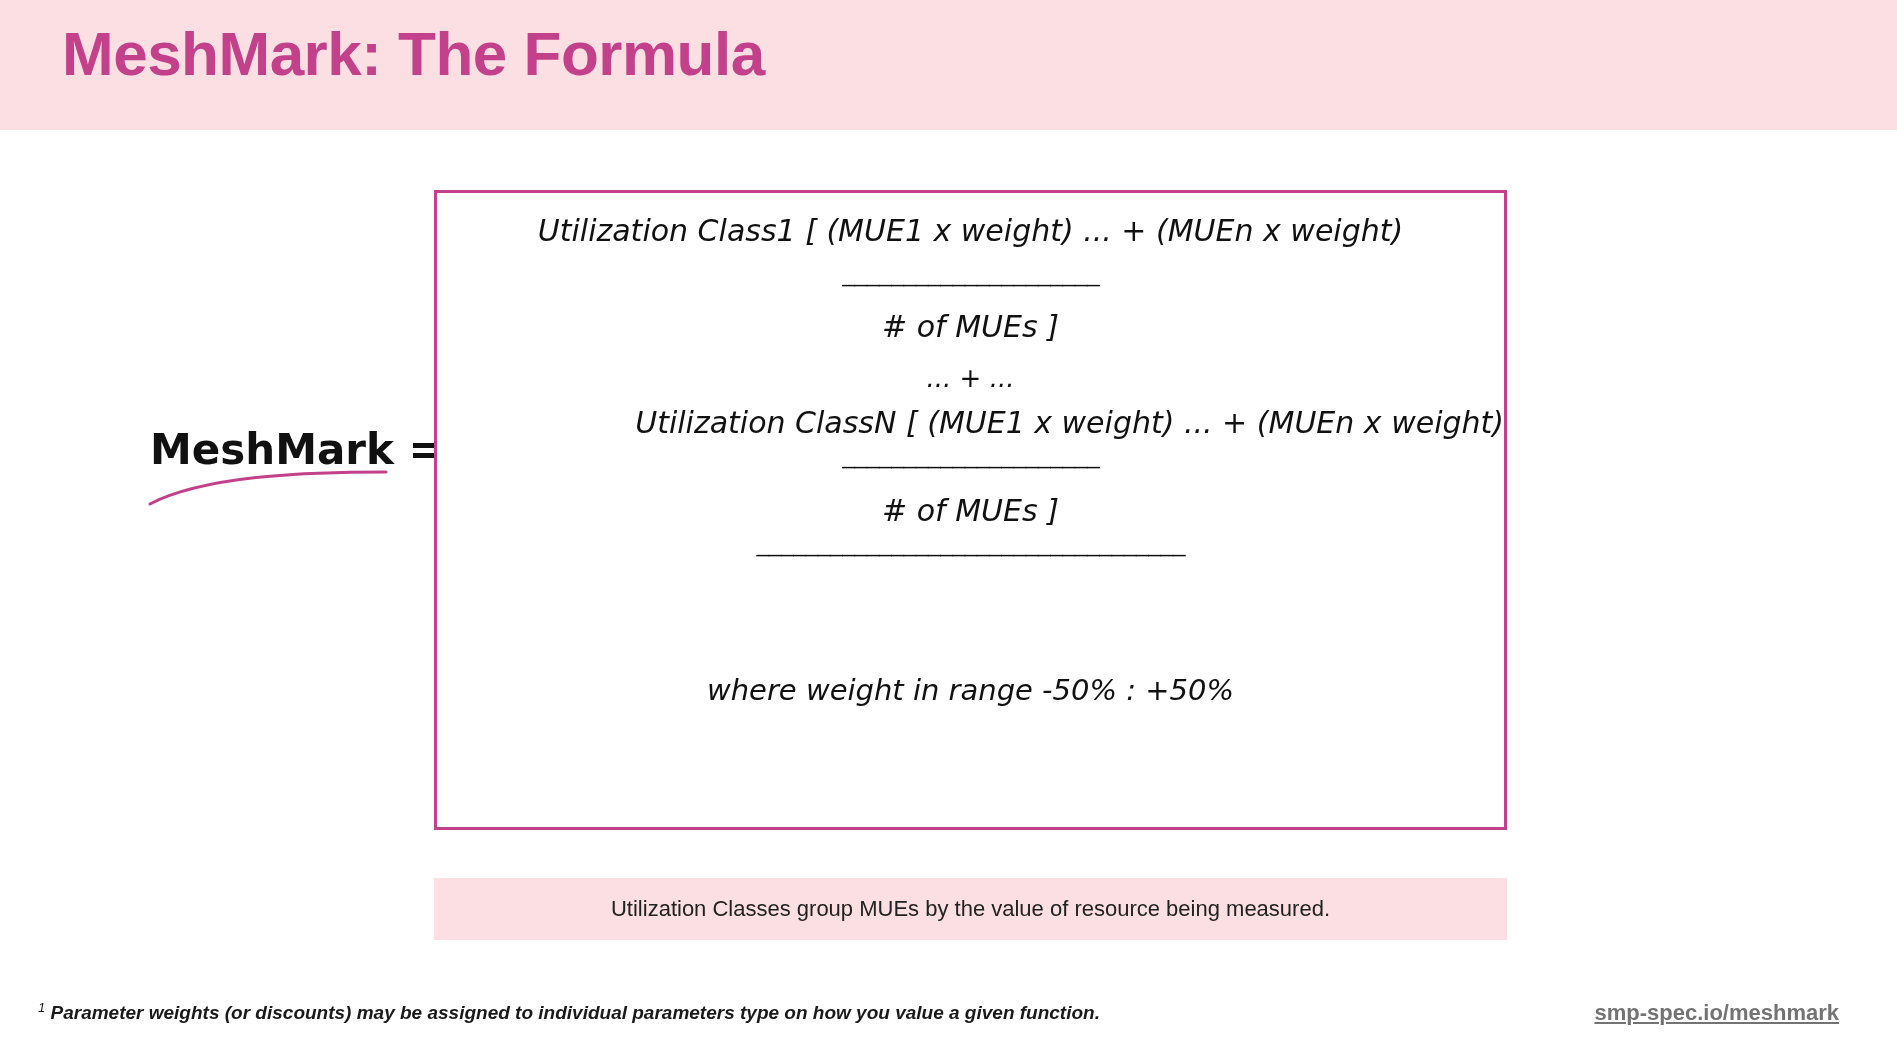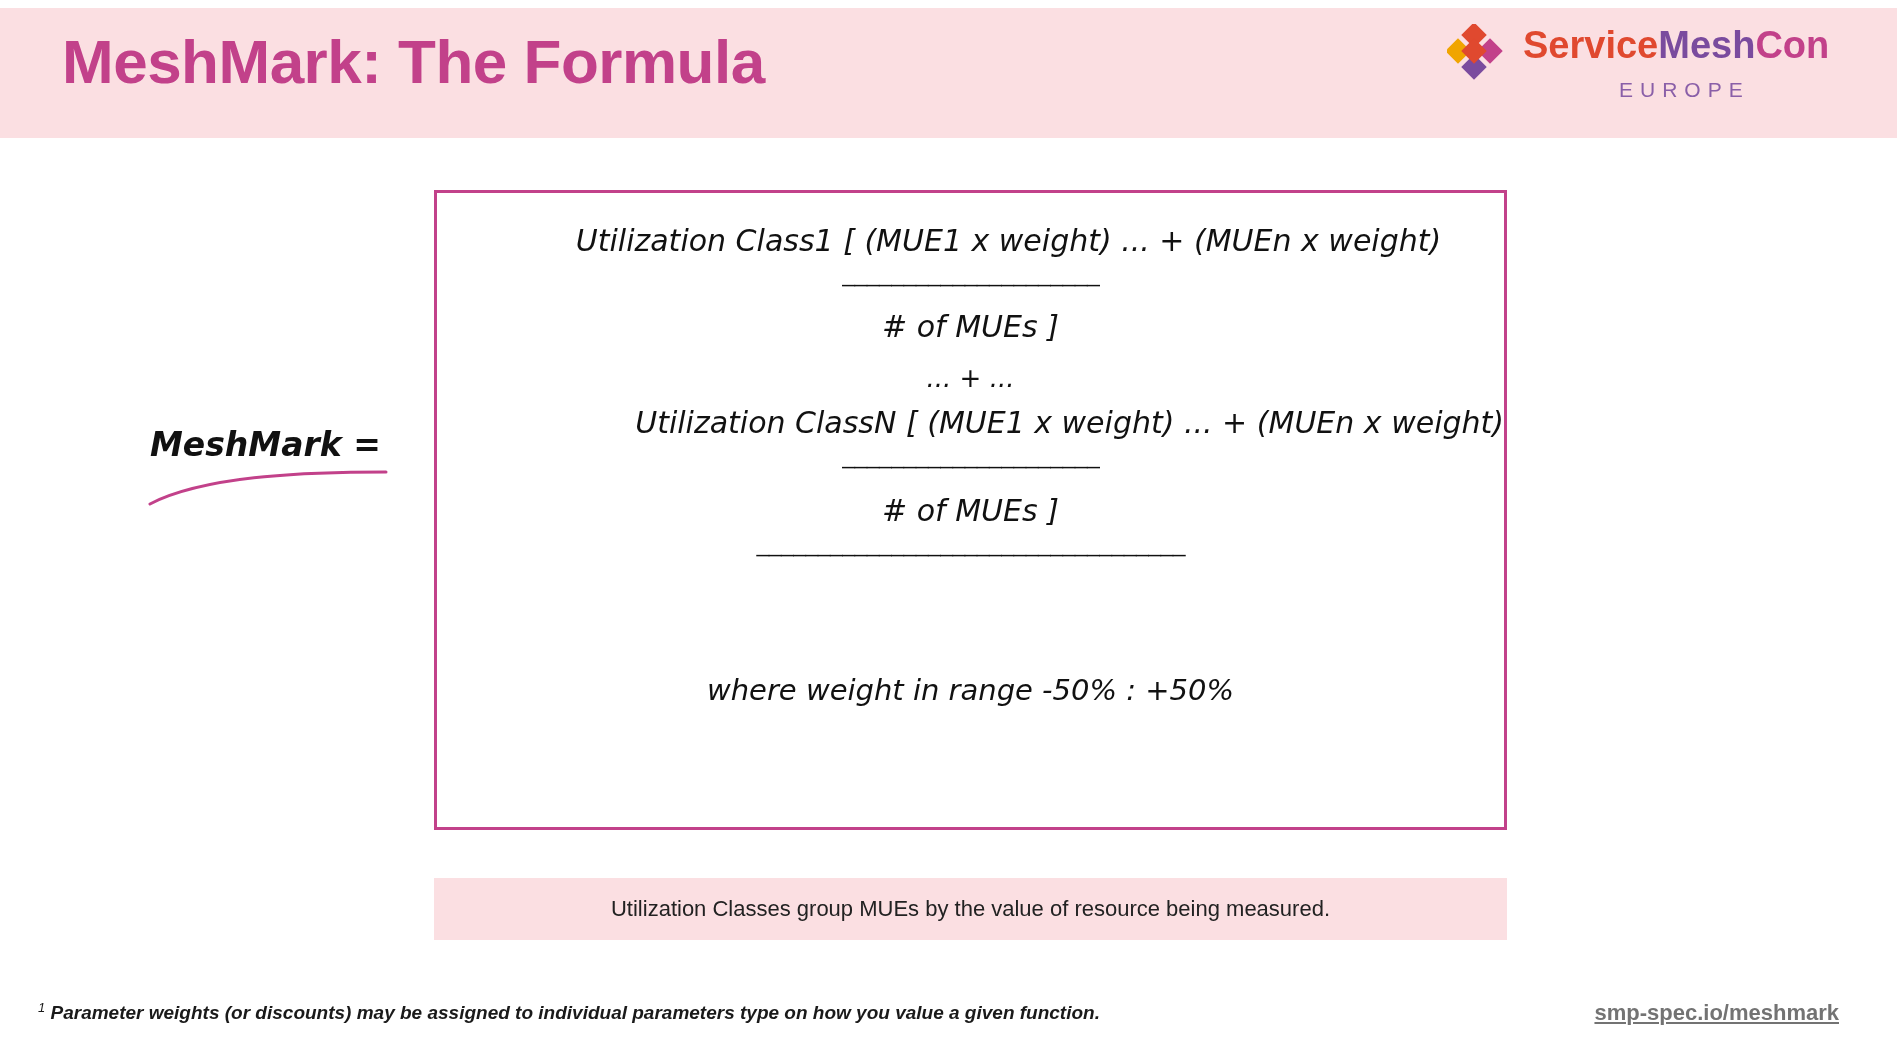--- a/index.html
+++ b/index.html
@@ -11,21 +11,21 @@
     width: 1897px;
     height: 1046px;
     position: relative;
     font-family: "Liberation Sans", sans-serif;
     overflow: hidden;
   }
 
   
   .header {
     position: absolute;
-    top: 8px; left: 0;
+    top: 0; left: 0;
     width: 1897px;
     height: 130px;
     background: #fbdfe2;
   }
   .slide-title {
     position: absolute;
     left: 62px;
     top: 18px;
     font-size: 62px;
     font-weight: bold;
@@ -105,23 +105,22 @@
     white-space: nowrap;
     overflow: hidden;
   }
 
   
   .meshmark-label {
     position: absolute;
     left: 150px;
     top: 425px;
     font-family: "DejaVu Sans", sans-serif;
-    font-style: italic;
-    font-weight: bold;
-    font-size: 33px;
+    font-weight: bold;
+    font-size: 42px;
     color: #111111;
     white-space: nowrap;
   }
   .underline-swoosh {
     position: absolute;
     left: 148px;
     top: 470px;
     width: 240px;
     height: 40px;
   }
@@ -166,42 +165,29 @@
     text-decoration: underline;
     white-space: nowrap;
   }
 </style>
 </head>
 <body>
 
 <div class="header">
   <div class="slide-title">MeshMark: The Formula</div>
 
-  <div class="logo-wrap">
-    <svg class="logo-mark" viewBox="0 0 64 64">
-      <rect x="18" y="2" width="18" height="18" transform="rotate(45 27 11)" fill="#e0492f"></rect>
-      <rect x="2" y="18" width="18" height="18" transform="rotate(45 11 27)" fill="#f0a500"></rect>
-      <rect x="34" y="18" width="18" height="18" transform="rotate(45 43 27)" fill="#c2418a"></rect>
-      <rect x="18" y="34" width="18" height="18" transform="rotate(45 27 43)" fill="#7a4b9e"></rect>
-      <rect x="18" y="18" width="18" height="18" transform="rotate(45 27 27)" fill="#e0492f"></rect>
-    </svg>
-    <div class="logo-text">
-      <span class="lt-service">Service</span><span class="lt-mesh">Mesh</span><span class="lt-con">Con</span>
-    </div>
-    <div class="logo-sub">EUROPE</div>
-  </div>
 </div>
 
 <div class="meshmark-label">MeshMark =</div>
 <svg class="underline-swoosh" viewBox="0 0 240 40">
   <path d="M2 34 C 60 4, 170 2, 238 2" stroke="#c2418a" stroke-width="3" fill="none" stroke-linecap="round"></path>
 </svg>
 
 <div class="formula-box">
-  <div class="formula-line fl-big" style="top:30px;padding-left:38px;">Utilization Class1 [ (MUE1 x weight)  ... + (MUEn x weight)</div>
+  <div class="formula-line fl-big" style="top:20px;">Utilization Class1 [ (MUE1 x weight)  ... + (MUEn x weight)</div>
   <div class="rule" style="top:78px;">—————————————————————</div>
   <div class="formula-line fl-big" style="top:116px;"># of MUEs ]</div>
   <div class="formula-line fl-small" style="top:170px;">... + ...</div>
   <div class="formula-line fl-big" style="top:212px;text-align:right;">Utilization ClassN [ (MUE1 x weight)  ... + (MUEn x weight)</div>
   <div class="rule" style="top:260px;">—————————————————————</div>
   <div class="formula-line fl-big" style="top:300px;"># of MUEs ]</div>
   <div class="rule" style="top:348px;">———————————————————————————————————</div>
   <div class="formula-line fl-mid" style="top:480px;">where weight in range -50% : +50%</div>
 </div>
 

